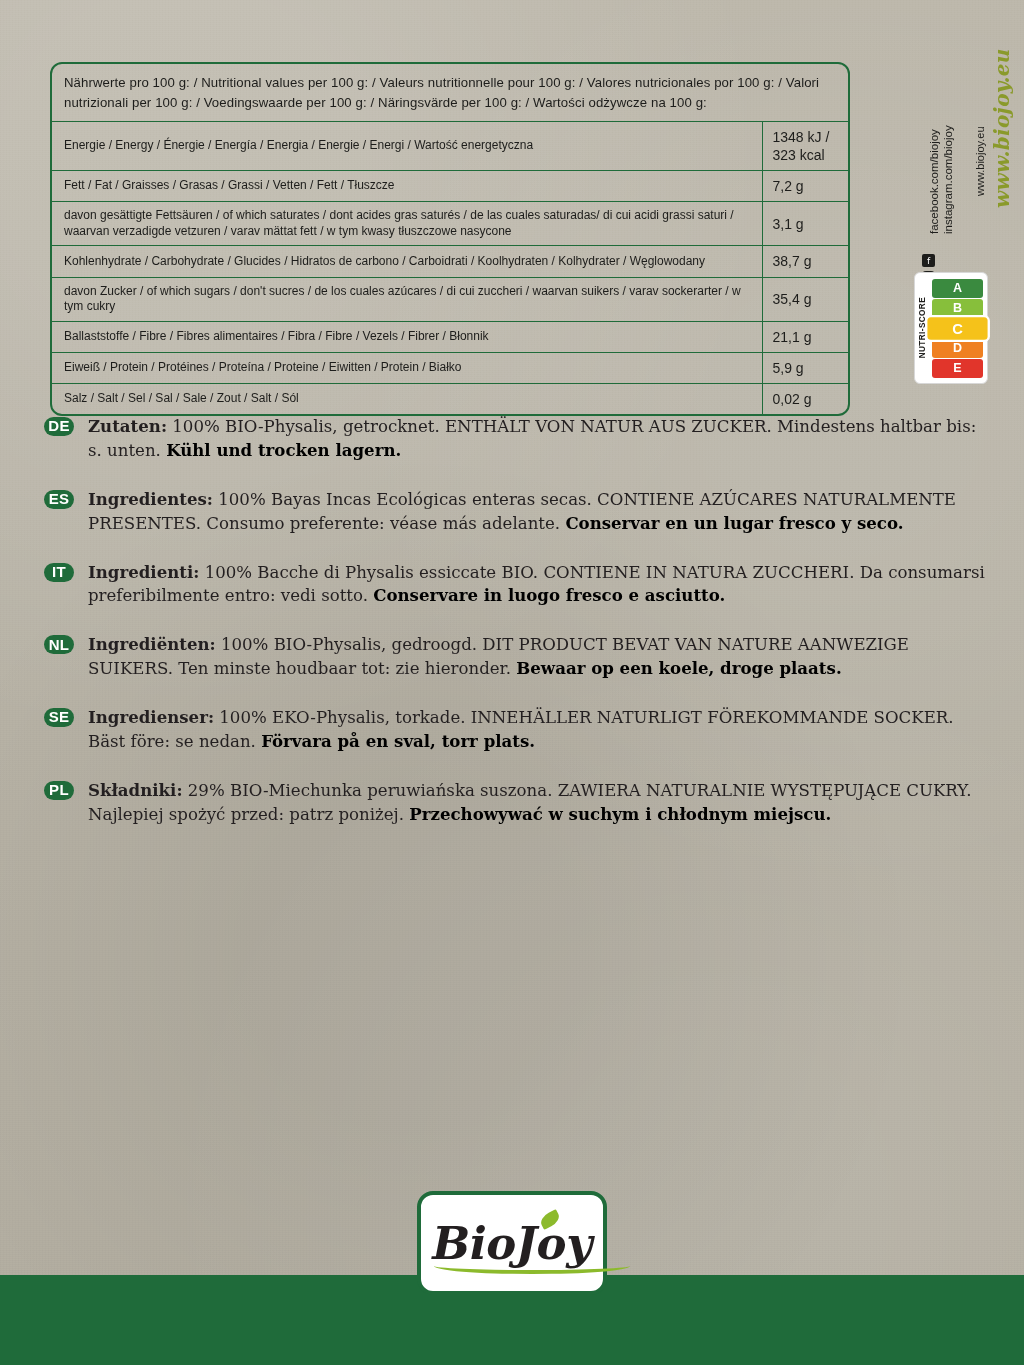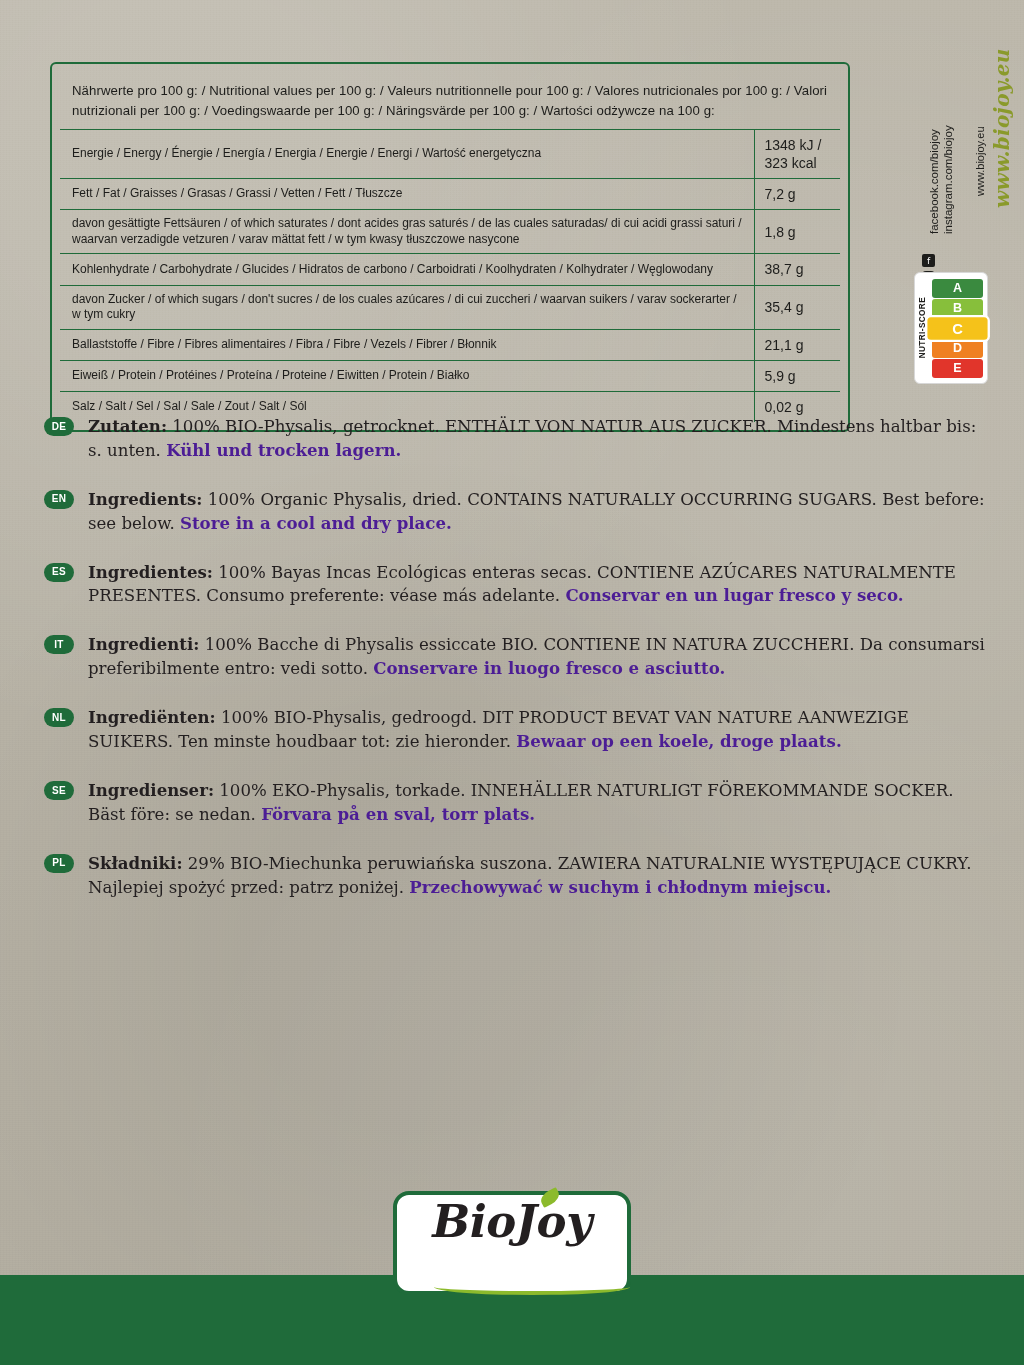--- a/index.html
+++ b/index.html
@@ -33,22 +33,22 @@
   }
   .content { position: relative; z-index: 2; width: 1024px; height: 1365px; }
 
   
   .nutri-wrap {
     position: absolute;
     left: 50px; top: 62px; width: 800px;
   }
   .nutri-box {
     border: 2px solid #1f6b3a;
-    border-radius: 6px;
-    padding: 8px;
+    border-radius: 12px;
+    padding: 0;
   }
   .nutri-head {
     font-size: 13.2px;
     line-height: 1.5;
     color: #1d1d1b;
     padding: 9px 12px 8px 12px;
     letter-spacing: .1px;
   }
   table.nutri {
     width: 100%;
@@ -163,40 +163,40 @@
     color: #231f20;
   }
   .lang-badge {
     position: absolute;
     left: 4px; top: 2px;
     width: 30px; height: 19px;
     background: #1f6b3a;
     border-radius: 10px;
     color: #fff;
     font-family: "Liberation Sans", sans-serif;
-    font-size: 10px;
+    font-size: 15px;
     font-weight: bold;
     letter-spacing: .3px;
     display: flex; align-items: center; justify-content: center;
   }
   .ing-title { font-weight: bold; }
   .ing-green {
-    color: #4c1d95;
+    color: #000000;
     font-weight: bold;
   }
   .ing-body { }
   .logo-card {
     position: absolute;
     left: 50%; transform: translateX(-50%);
     bottom: 70px;
-    width: 238px; height: 104px;
+    width: 190px; height: 104px;
     background: #fff;
     border: 4px solid #1f6b3a;
     border-radius: 16px;
-    display: flex; justify-content: center;
+    display: flex; align-items: center; justify-content: center;
     z-index: 3;
   }
   .logo-text {
     font-family: "DejaVu Serif", serif;
     font-style: italic;
     font-weight: bold;
     font-size: 45px;
     color: #231f20;
     position: relative;
     letter-spacing: -.5px;
@@ -238,21 +238,21 @@
             <td>Energie / Energy / Énergie / Energía / Energia / Energie / Energi / Wartość energetyczna</td>
             <td class="val">1348 kJ /
 323 kcal</td>
           </tr>
           <tr>
             <td>Fett / Fat / Graisses / Grasas / Grassi / Vetten / Fett / Tłuszcze</td>
             <td class="val">7,2 g</td>
           </tr>
           <tr>
             <td>davon gesättigte Fettsäuren / of which saturates / dont acides gras saturés / de las cuales saturadas/ di cui acidi grassi saturi / waarvan verzadigde vetzuren / varav mättat fett / w tym kwasy tłuszczowe nasycone</td>
-            <td class="val">1,8 g</td>
+            <td class="val">3,1 g</td>
           </tr>
           <tr>
             <td>Kohlenhydrate / Carbohydrate / Glucides / Hidratos de carbono / Carboidrati / Koolhydraten / Kolhydrater / Węglowodany</td>
             <td class="val">38,7 g</td>
           </tr>
           <tr>
             <td>davon Zucker / of which sugars / don't sucres / de los cuales azúcares / di cui zuccheri / waarvan suikers / varav sockerarter / w tym cukry</td>
             <td class="val">35,4 g</td>
           </tr>
           <tr>
@@ -294,24 +294,20 @@
     </div>
   </div>
 
   <div class="ing-list">
 
     <div class="ing-block">
       <span class="lang-badge">DE</span>
       <span class="ing-title">Zutaten:</span><span class="ing-body"> 100% BIO-Physalis, getrocknet. ENTHÄLT VON NATUR AUS ZUCKER. Mindestens haltbar bis: s. unten. </span><span class="ing-green">Kühl und trocken lagern.</span>
     </div>
 
-    <div class="ing-block">
-      <span class="lang-badge">EN</span>
-      <span class="ing-title">Ingredients:</span><span class="ing-body"> 100% Organic Physalis, dried. CONTAINS NATURALLY OCCURRING SUGARS. Best before: see below. </span><span class="ing-green">Store in a cool and dry place.</span>
-    </div>
 
 
     <div class="ing-block">
       <span class="lang-badge">ES</span>
       <span class="ing-title">Ingredientes:</span><span class="ing-body"> 100% Bayas Incas Ecológicas enteras secas. CONTIENE AZÚCARES NATURALMENTE PRESENTES. Consumo preferente: véase más adelante.  </span><span class="ing-green">Conservar en un lugar fresco y seco.</span>
     </div>
 
     <div class="ing-block">
       <span class="lang-badge">IT</span>
       <span class="ing-title">Ingredienti:</span><span class="ing-body"> 100% Bacche di Physalis essiccate BIO. CONTIENE IN NATURA ZUCCHERI. Da consumarsi preferibilmente entro: vedi sotto.  </span><span class="ing-green">Conservare in luogo fresco e asciutto.</span>

